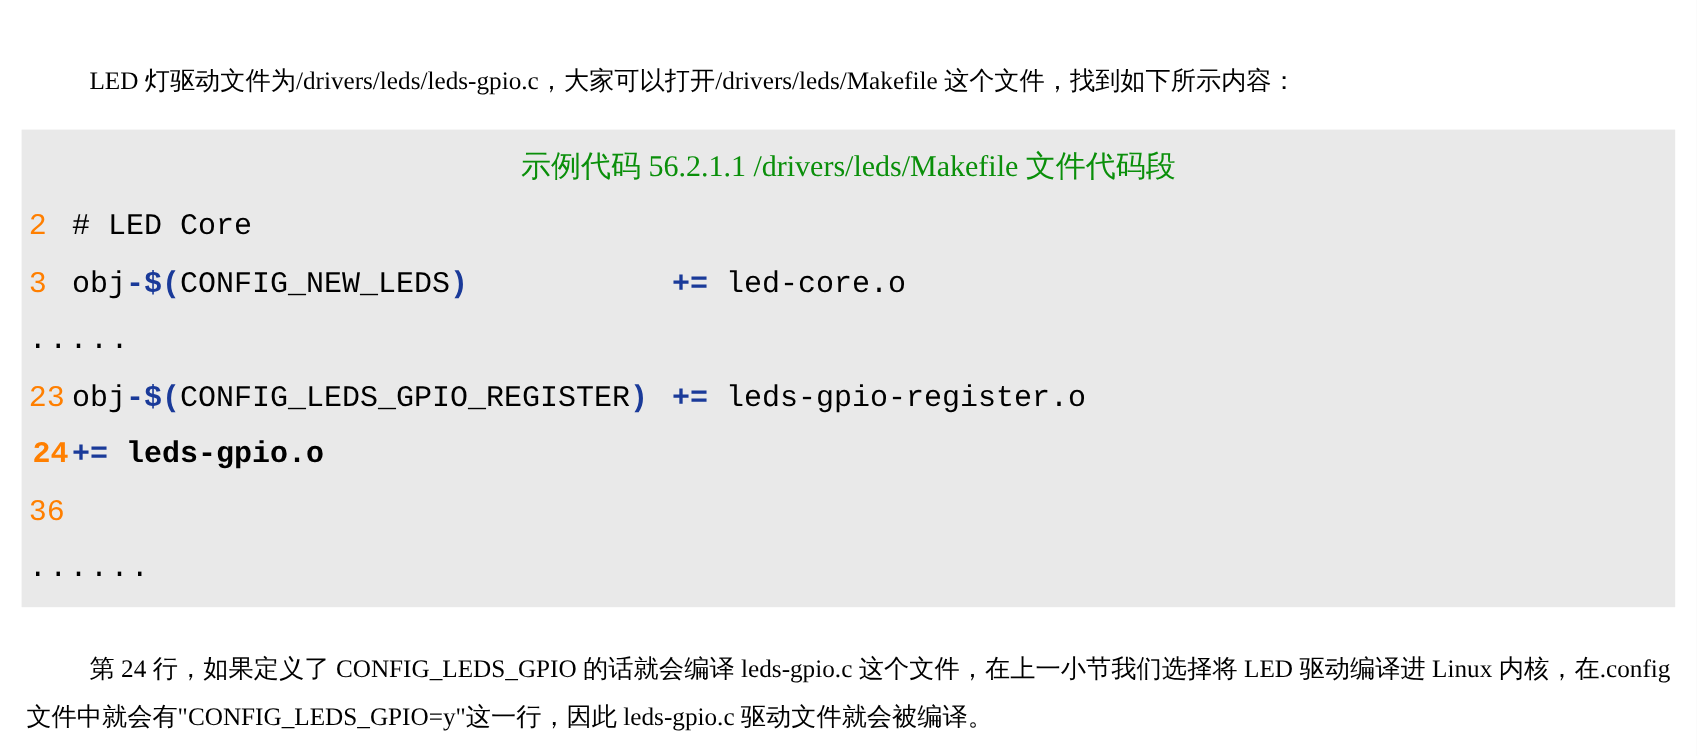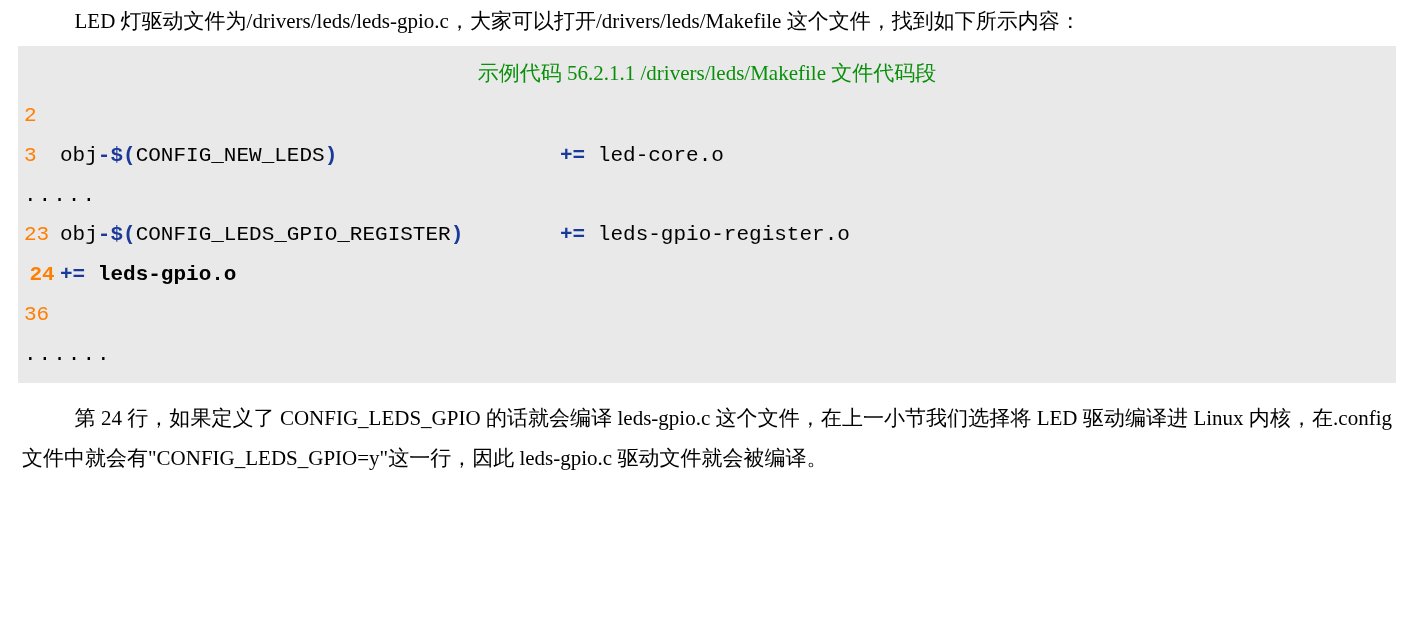--- a/index.html
+++ b/index.html
@@ -9,28 +9,29 @@
       font-family: "SimSun", "宋体", serif;
       font-size: 21px;
       background: #fff;
       color: #000;
       padding: 0;
       overflow: hidden;
     }
     .para {
       line-height: 1.9;
       padding: 2px 36px 4px 22px;
+      margin-top: 46px;
     }
     .para .first-line { text-indent: 2.5em; display: block; }
     .code-block {
       background: #e9e9e9;
-      margin: 0 18px;
+      margin: 16px 18px;
       padding: 4px 0 8px 0;
       font-family: Consolas, "Courier New", monospace;
-      font-size: 21px;
+      font-size: 25px;
       line-height: 1.9;
     }
     .code-caption {
       text-align: center;
       color: #0a8f0a;
       font-family: "SimSun", "宋体", serif;
       padding: 4px 0 2px 0;
     }
     .code-line { display: flex; }
     .line-num {
@@ -63,20 +64,21 @@
 
 <div class="para">
   <span class="first-line">LED 灯驱动文件为/drivers/leds/leds-gpio.c，大家可以打开/drivers/leds/Makefile 这个文件，找到如下所示内容：</span>
 </div>
 
 <div class="code-block">
   <div class="code-caption">示例代码 56.2.1.1 /drivers/leds/Makefile 文件代码段</div>
 
   <div class="code-line">
     <span class="line-num">2</span>
+    <span class="code-left"># LED Core</span>
   </div>
 
   <div class="code-line">
     <span class="line-num">3</span>
     <span class="code-left"><span>obj</span><span class="op">-$(</span><span>CONFIG_NEW_LEDS</span><span class="op">)</span></span>
     <span class="code-right"><span class="op">+=</span><span> led-core.o</span></span>
   </div>
 
   <div class="dots">.....</div>
 

